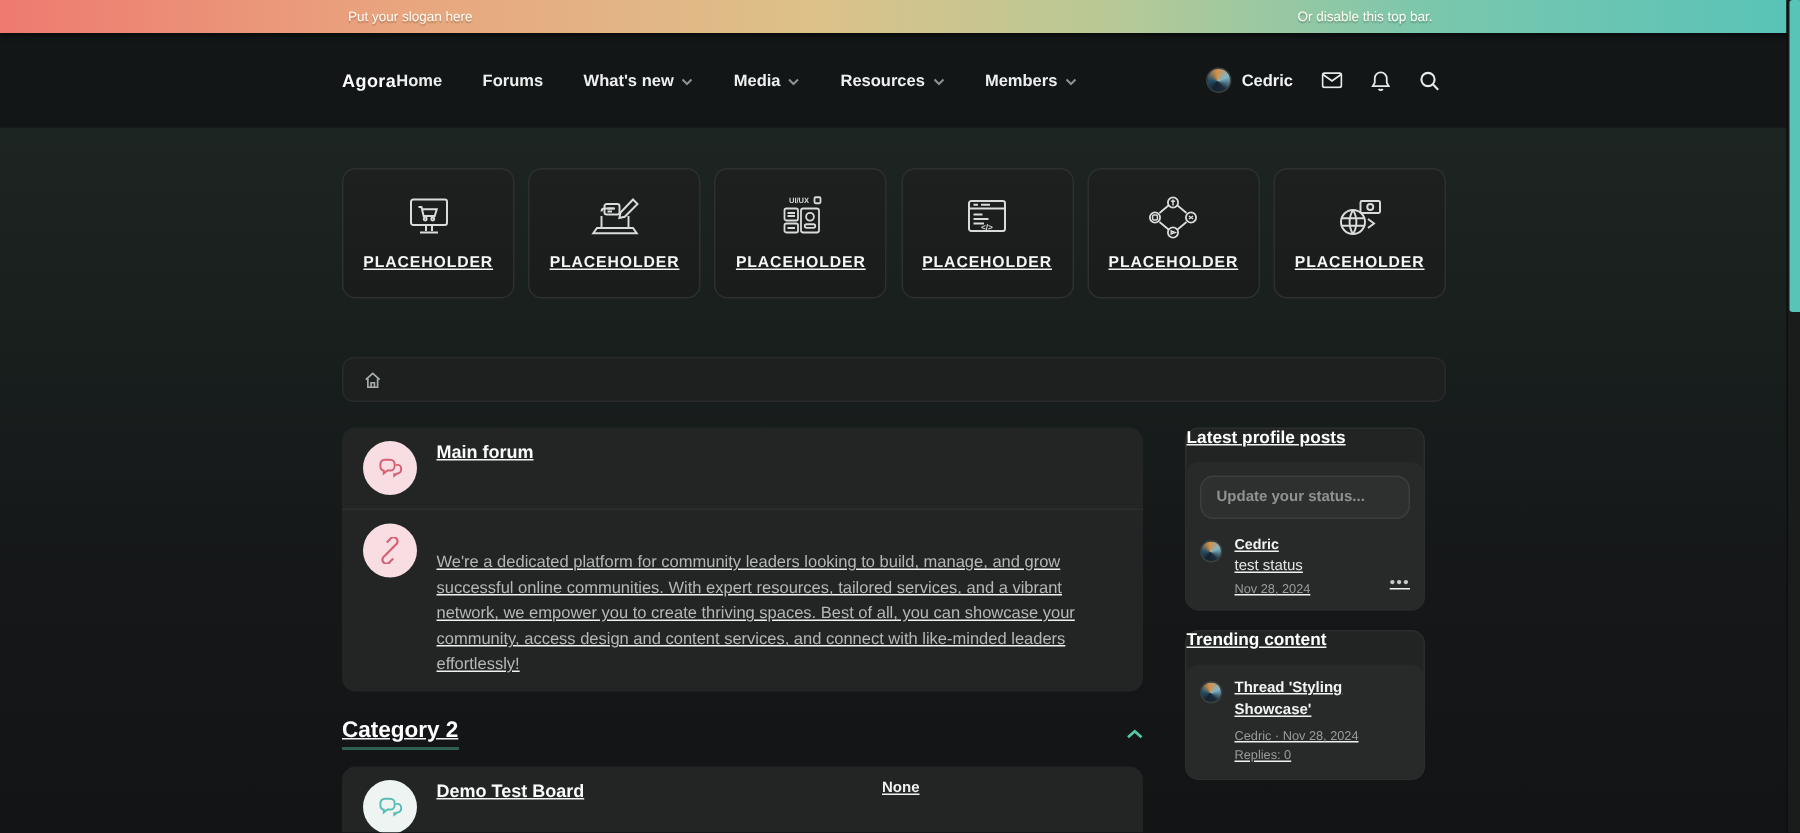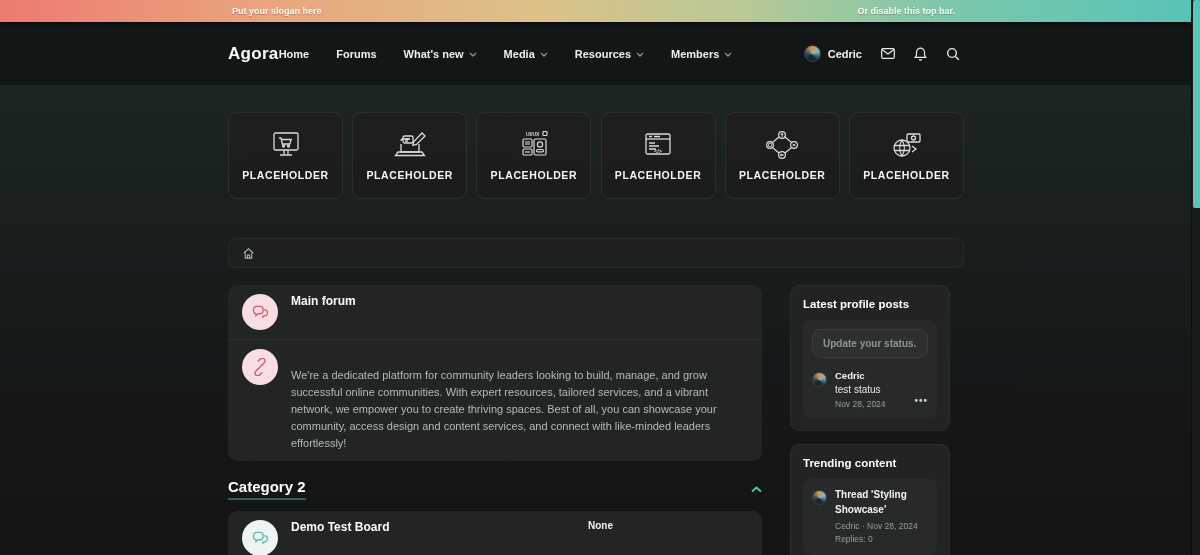--- a/index.html
+++ b/index.html
@@ -10,56 +10,57 @@
     color:#f1f3f2;
     position:relative;
   }
   svg { display:block; }
 
   
   .topbar {
     height:22px; width:1200px;
     background:linear-gradient(90deg,#ee7a70 0%,#e9a57e 22%,#ddc189 45%,#b7c996 62%,#79c7ad 80%,#58c3b8 100%);
     display:flex; align-items:center;
-    font-size:9px; font-weight:bold; color:#fffdf6;
+    font-size:9px; font-weight:normal; color:#fffdf6;
     text-shadow:0 1px 1px rgba(0,0,0,.25);
     box-shadow:0 2px 3px rgba(0,0,0,.5);
     position:relative; z-index:2;
   }
   .topbar .slogan { margin-left:232px; }
   .topbar .rightnote { margin-left:auto; margin-right:245px; }
 
   
   .header {
     height:63px; width:1200px;
     background:#121617;
     display:flex; align-items:center;
     position:relative; z-index:1;
   }
-  .logo { margin-left:228px; font-size:17px; font-weight:800; letter-spacing:.3px; color:#fdfdfd; cursor:pointer; }
+  .logo { margin-left:228px; font-size:12px; font-weight:800; letter-spacing:.3px; color:#fdfdfd; cursor:pointer; }
   .nav { display:flex; align-items:center; gap:27px; }
   .nav-item { display:flex; align-items:center; gap:5px; font-size:11px; font-weight:bold; color:#eef0ef; cursor:pointer; }
   .nav-item .chev { color:#8b9190; margin-top:1px; }
   .user-cluster { margin-left:auto; margin-right:240px; display:flex; align-items:center; gap:19px; }
   .user-pill { display:flex; align-items:center; gap:7px; cursor:pointer; }
   .avatar {
     border-radius:50%;
     background:conic-gradient(from 210deg at 45% 55%, #16222e, #27536b, #d88f45, #7fb5c9, #1b2b3a, #16222e);
     border:1px solid #39413f;
   }
   .av16 { width:17px; height:17px; }
   .user-name { font-size:11px; font-weight:bold; }
   .hicon { color:#e7eae9; cursor:pointer; display:flex; }
 
   
   .page {
     position:relative;
     width:1200px; height:470px;
     background:linear-gradient(180deg,#1d2522 0%,#181f1d 30%,#151719 65%,#131416 100%);
     overflow:hidden;
+    text-decoration:underline;
   }
   .container { width:736px; margin-left:228px; }
 
   
   .cards-row { display:flex; justify-content:space-between; padding-top:27px; }
   .fcard {
     width:115px; height:87px;
     background:linear-gradient(180deg,#1e1f1f,#1a1b1b);
     border:1px solid #2e2f2f; border-radius:9px;
     display:flex; flex-direction:column; align-items:center; justify-content:center; gap:9px;
@@ -100,21 +101,21 @@
   .fdesc { font-size:11px; color:#b4b9b8; line-height:1.55; margin-top:18px; max-width:486px; }
   .frow-right { flex:0 0 160px; display:flex; align-items:center; }
   .latest { display:flex; align-items:center; gap:8px; }
   .av22 { width:22px; height:22px; flex:0 0 22px; }
   .latest-title { font-size:10px; font-weight:bold; color:#f3f4f4; cursor:pointer; }
   .latest-meta { font-size:9px; color:#9ba09f; margin-top:2px; }
   .latest-meta b { color:#eceeed; }
   .stats-none { font-size:10px; font-weight:bold; color:#f0f2f1; }
 
   
-  .side-card { background:#222424; border:1px solid #2c2e2e; border-radius:9px; padding:12px; margin-bottom:13px; }
+  .side-card { background:#222424; border:1px solid #2c2e2e; border-radius:9px; margin-bottom:13px; }
   .side-title { font-size:11.5px; font-weight:800; color:#ffffff; margin-bottom:10px; }
   .inner-panel { background:#282a2a; border-radius:8px; padding:9px; }
   .status-input {
     width:100%; height:29px; background:#2e3030; border:1px solid #3c3e3e; border-radius:9px;
     font-family:"Liberation Sans", sans-serif; font-size:10px; font-weight:bold; color:#e8eaea;
     padding:0 10px; outline:none;
   }
   .status-input::placeholder { color:#8e9392; }
   .ppost { display:flex; gap:8px; margin-top:10px; padding-top:2px; }
   .av15 { width:15px; height:15px; flex:0 0 15px; margin-top:2px; }

